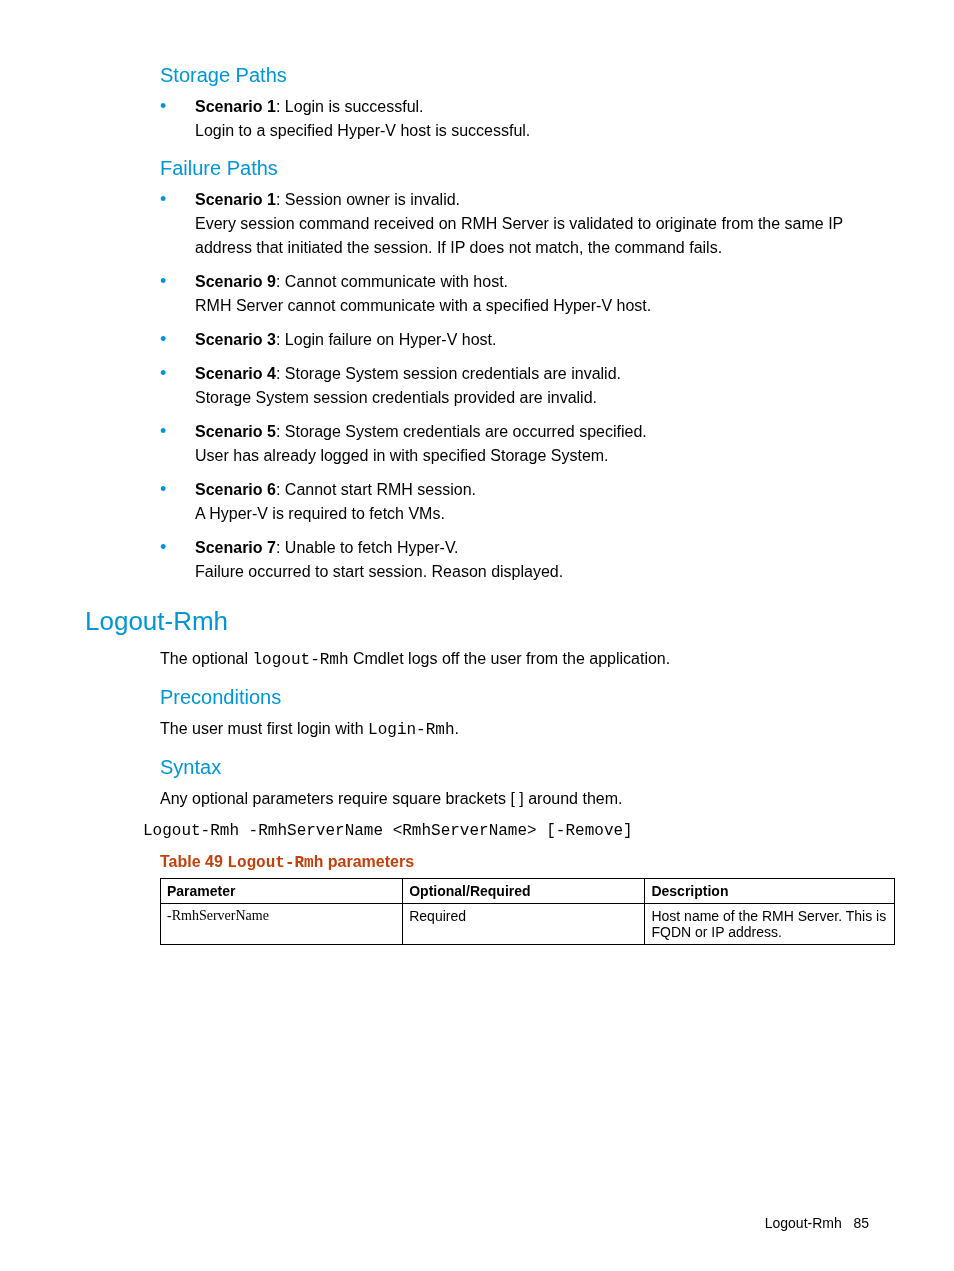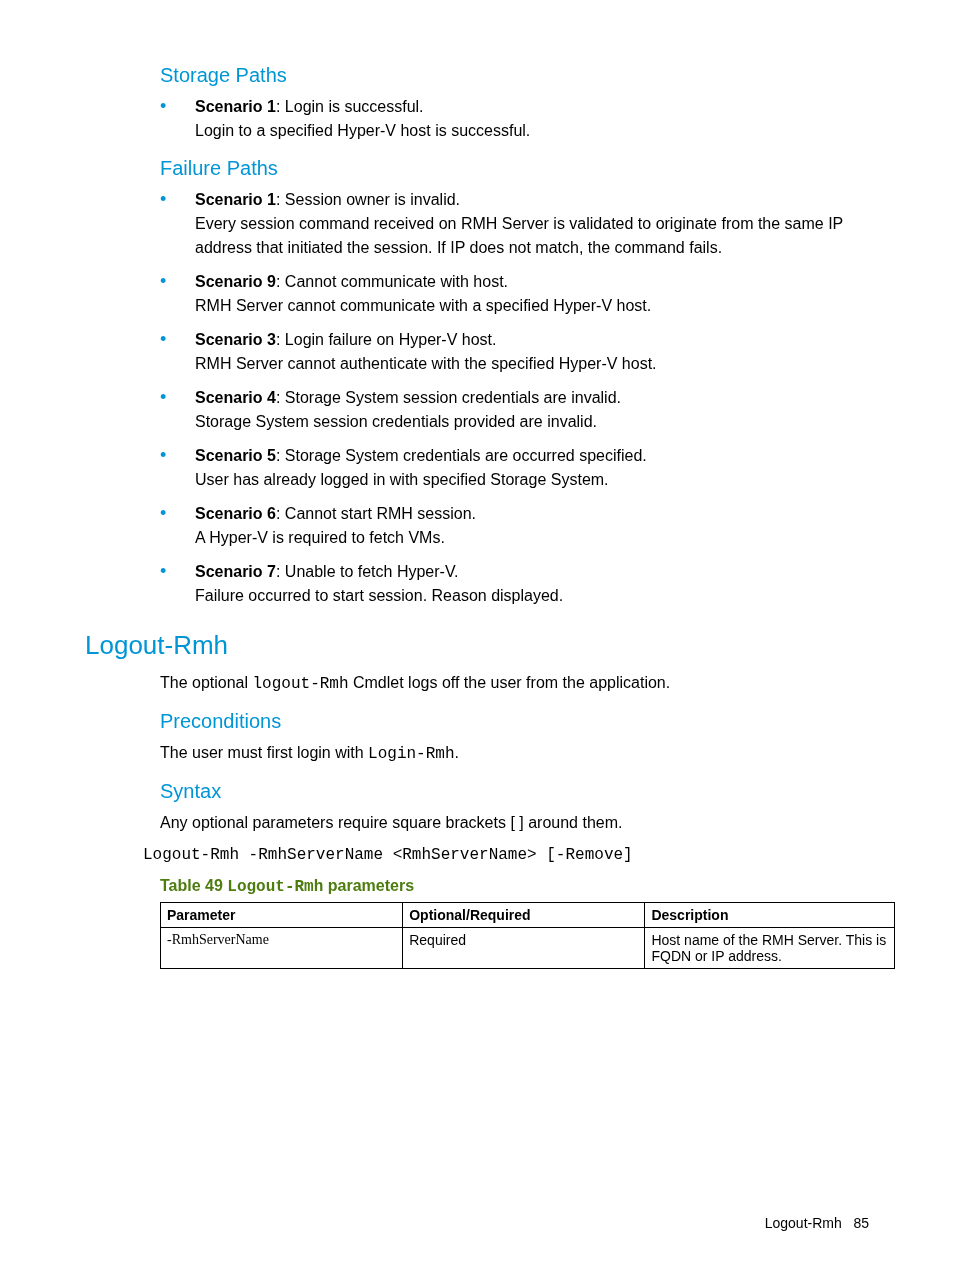--- a/index.html
+++ b/index.html
@@ -56,21 +56,21 @@
       line-height: 1.5;
     }
     p.code {
       margin: 4px 0 8px 58px;
       font-family: "Courier New", Courier, monospace;
       line-height: 1.5;
     }
     .tblcap {
       margin: 10px 0 6px 75px;
       font-weight: bold;
-      color: #4d7c0f;
+      color: #c2410c;
     }
     .tblcap .code { font-family: "Courier New", Courier, monospace; font-weight: bold; }
     table.params {
       border-collapse: collapse;
       margin-left: 75px;
       width: 735px;
       font-size: 14px;
     }
     table.params th, table.params td {
       border: 1px solid #000;
@@ -105,21 +105,20 @@
     <li>
       <span class="bold">Scenario 1</span>: <span>Session owner is invalid.</span><br>
       <span>Every session command received on RMH Server is validated to originate from the same IP address that initiated the session. If IP does not match, the command fails.</span>
     </li>
     <li>
       <span class="bold">Scenario 9</span>: <span>Cannot communicate with host.</span><br>
       <span>RMH Server cannot communicate with a specified Hyper-V host.</span>
     </li>
     <li>
       <span class="bold">Scenario 3</span>: <span>Login failure on Hyper-V host.</span><br>
-      <span>RMH Server cannot authenticate with the specified Hyper-V host.</span>
     </li>
     <li>
       <span class="bold">Scenario 4</span>: <span>Storage System session credentials are invalid.</span><br>
       <span>Storage System session credentials provided are invalid.</span>
     </li>
     <li>
       <span class="bold">Scenario 5</span>: <span>Storage System credentials are occurred specified.</span><br>
       <span>User has already logged in with specified Storage System.</span>
     </li>
     <li>

